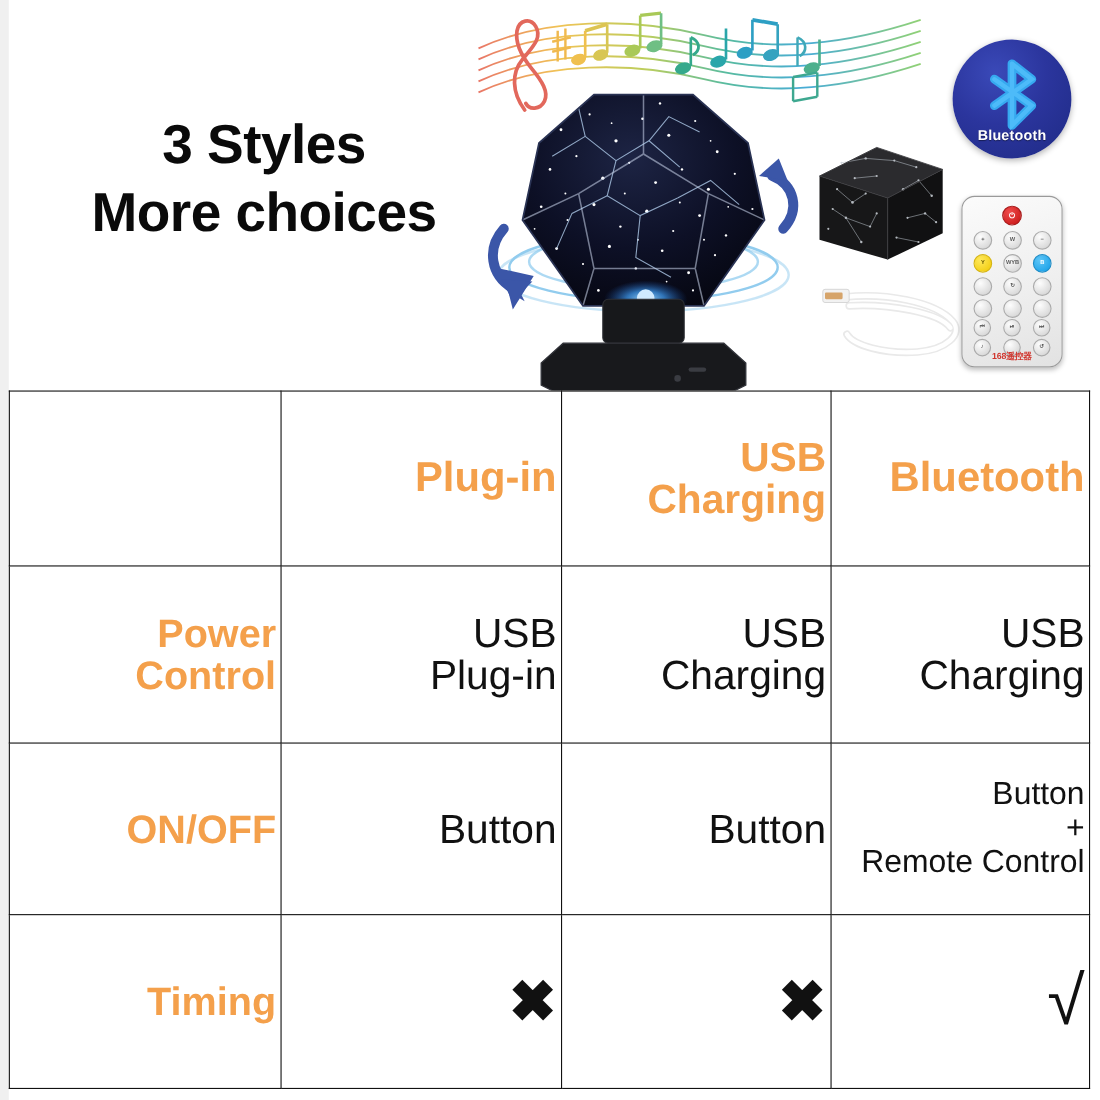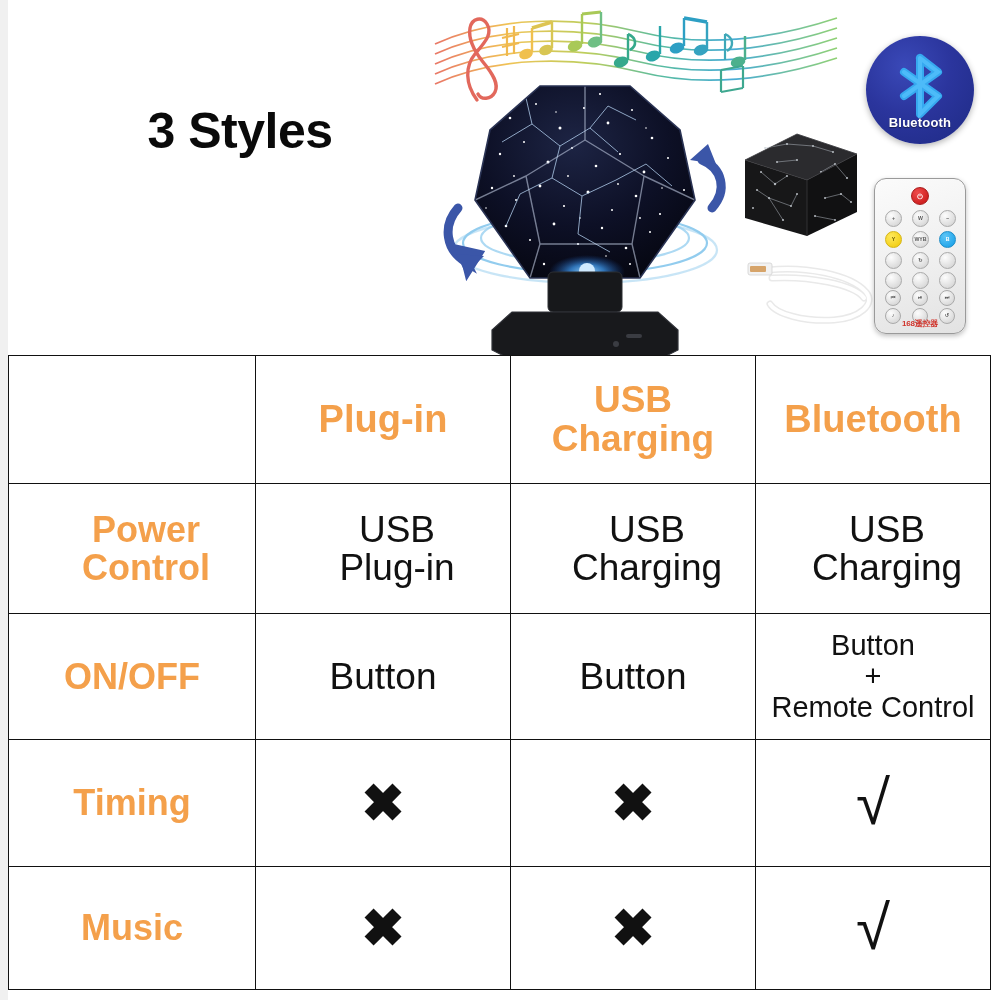--- a/index.html
+++ b/index.html
@@ -77,21 +77,21 @@
 
   
   .spec-table {
     position: absolute; left: 8px; top: 355px;
     width: 982px; height: 635px;
     border-collapse: collapse; table-layout: fixed;
     background: #ffffff;
   }
   .spec-table td {
     border: 1.8px solid #111111;
-    text-align: center; vertical-align: middle;
+    text-align: right; vertical-align: middle;
     padding: 2px 4px;
     line-height: 1.02;
   }
   col.c-label  { width: 247px; }
   col.c-plug   { width: 255px; }
   col.c-usb    { width: 245px; }
   col.c-bt     { width: 235px; }
 
   tr.r-head td { height: 107px; }
   tr.r-power td { height: 108px; padding-left: 32px; }
@@ -118,20 +118,21 @@
 <body>
 
 <div id="page">
 
   <div class="gutter-strip"></div>
 
   <div class="hero">
 
     <div class="headline">
       <span class="l1">3 Styles</span>
+      <span class="l2">More choices</span>
     </div>
 
     <div class="music">
       <svg viewBox="0 0 420 105" width="420" height="105">
         <defs>
           <linearGradient id="stgrad" x1="0" y1="0" x2="1" y2="0">
             <stop offset="0%" stop-color="#e8705f"></stop>
             <stop offset="18%" stop-color="#f0c04e"></stop>
             <stop offset="38%" stop-color="#b9cc55"></stop>
             <stop offset="56%" stop-color="#4fb89b"></stop>
@@ -507,30 +508,16 @@
           <div class="mark-x">✖</div>
         </td>
         <td>
           <div class="mark-x">✖</div>
         </td>
         <td>
           <div class="mark-check">√</div>
         </td>
       </tr>
 
-      <tr class="r-music">
-        <td>
-          <div class="row-head"><span>Music</span></div>
-        </td>
-        <td>
-          <div class="mark-x">✖</div>
-        </td>
-        <td>
-          <div class="mark-x">✖</div>
-        </td>
-        <td>
-          <div class="mark-check">√</div>
-        </td>
-      </tr>
     </tbody>
   </table>
 
 </div>
 
 </body></html>

